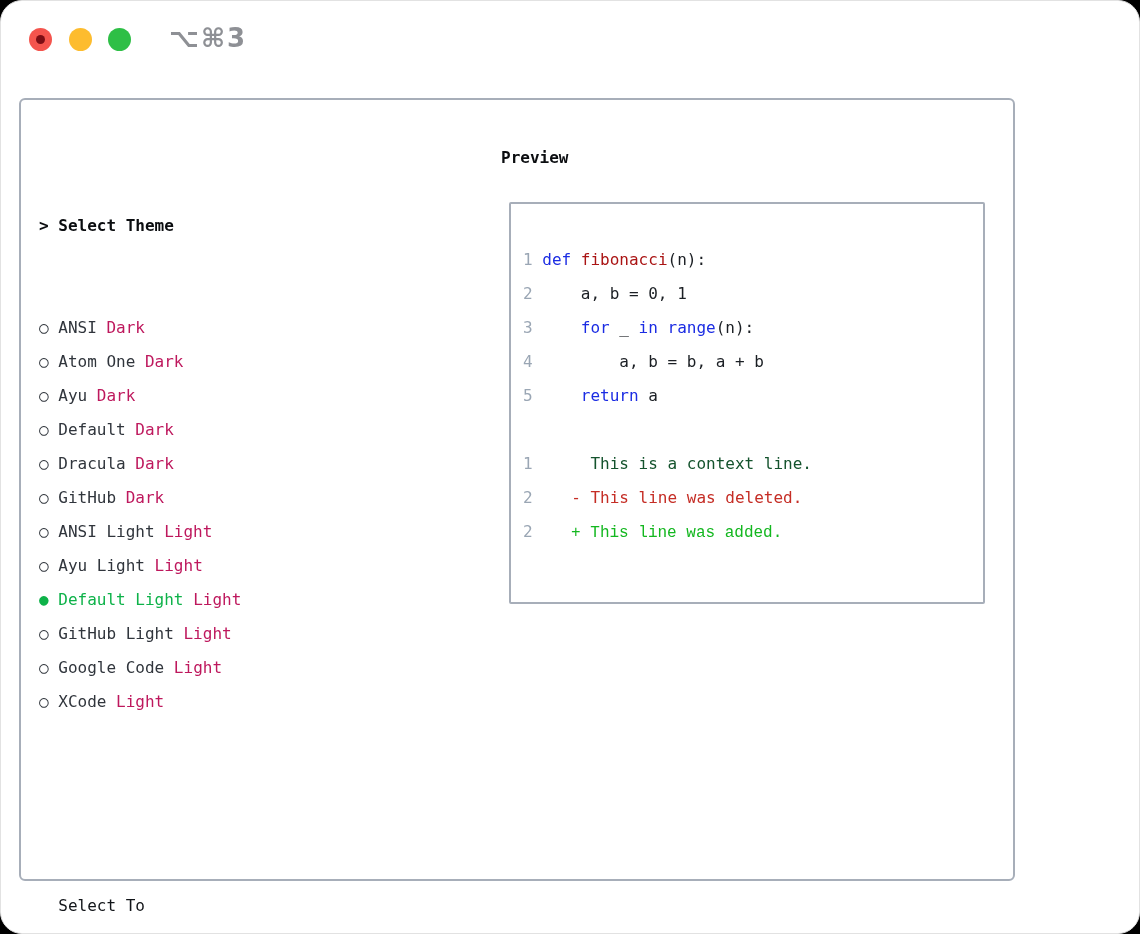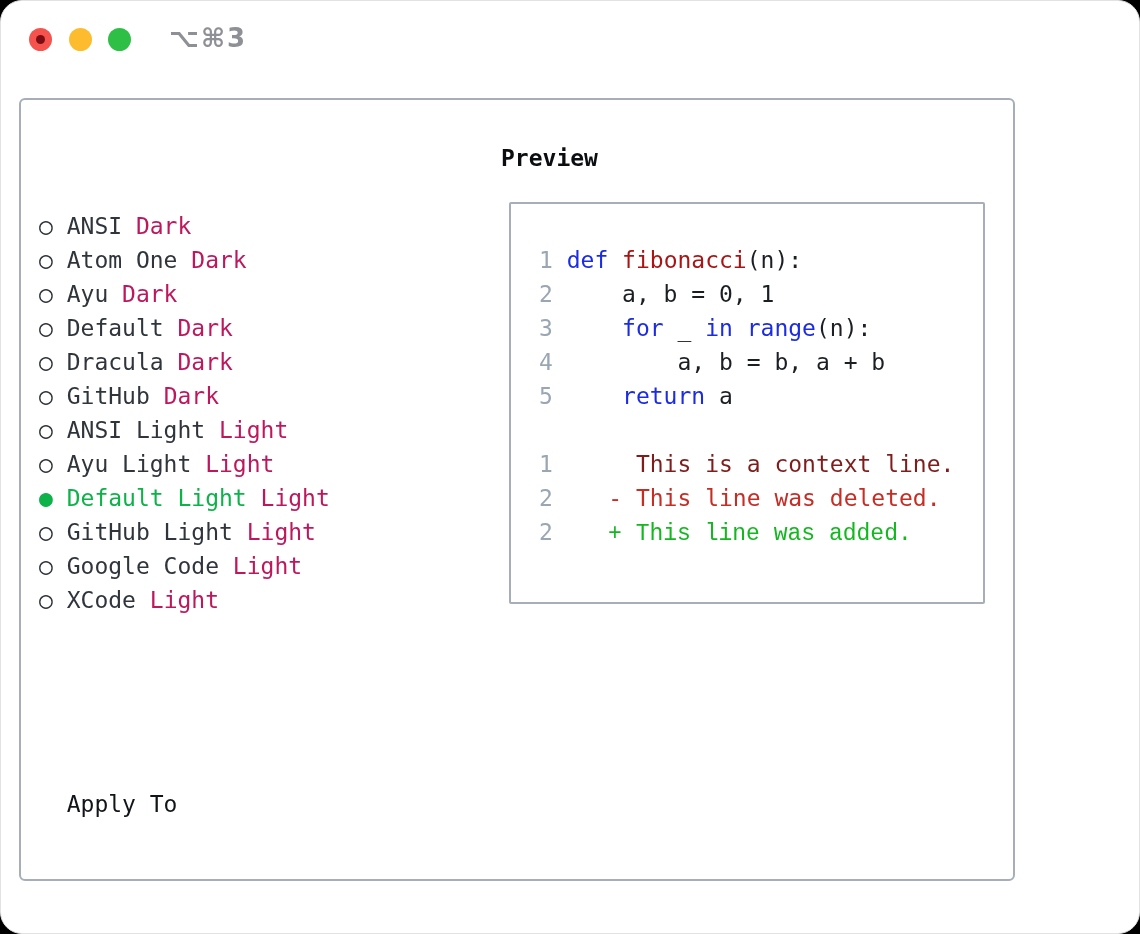--- a/index.html
+++ b/index.html
@@ -17,63 +17,64 @@
   .dot-yellow{left:68px;background:#fdbc2e;}
   .dot-green{left:107px;background:#2ebf46;}
   .win-title{position:absolute;left:168px;top:22px;font-size:26px;font-weight:700;
              color:#8e9095;letter-spacing:2px;}
   
   .panel{position:absolute;left:18px;top:97px;width:996px;height:783px;
          box-sizing:border-box;border:2px solid #a7aeb9;border-radius:6px;
          background:#fff;}
   
   .mono{font-family:"DejaVu Sans Mono","DejaVu Sans",monospace;
-        font-size:23px;line-height:34px;white-space:pre;color:#30353c;}
+        font-size:16px;line-height:34px;white-space:pre;color:#30353c;}
   .left-col{position:absolute;left:38px;top:140px;}
   .row{height:34px;}
   .marker{display:inline-block;width:2ch;color:#30353c;}
   .hdr{font-weight:bold;color:#0b0d10;}
   .name{color:#30353c;}
   .variant{color:#be185d;margin-left:1ch;}
   .sel .marker,.sel .name,.sel .label{color:#0db249;}
   .spacer{height:34px;}
   
   .preview-title{position:absolute;left:500px;top:140px;}
   .preview-box{position:absolute;left:508px;top:201px;width:476px;height:402px;
                box-sizing:border-box;border:2px solid #a7aeb9;border-radius:2px;
                background:#fff;}
-  .code{position:absolute;left:538px;top:242px;}
+  .code{position:absolute;left:522px;top:242px;}
   .pline{height:34px;}
   .lnum{display:inline-block;width:2ch;color:#9aa6b4;}
   .tok{color:#1b1f24;}
   .kw{color:#1b2ce3;}
   .fn{color:#aa1414;}
   .pl{color:#1b1f24;}
-  .ctx{color:#7f1d1d;}
+  .ctx{color:#14532d;}
   .del{color:#c52d25;text-align:center;}
   .add{color:#13b71f;font-family:Liberation Mono, monospace;}
 </style>
 </head>
 <body>
 
 <div class="window">
 
   <div class="titlebar">
     <div class="dot dot-red"></div>
     <div class="dot dot-yellow"></div>
     <div class="dot dot-green"></div>
     <div class="win-title">⌥⌘3</div>
   </div>
 
   <div class="panel"></div>
 
   <div class="left-col mono">
+    <div class="row"><span class="marker hdr">&gt;</span><span class="hdr">Select Theme</span></div>
     <div><div class="row"><span class="marker">○</span><span class="name">ANSI</span><span class="variant">Dark</span></div><div class="row"><span class="marker">○</span><span class="name">Atom One</span><span class="variant">Dark</span></div><div class="row"><span class="marker">○</span><span class="name">Ayu</span><span class="variant">Dark</span></div><div class="row"><span class="marker">○</span><span class="name">Default</span><span class="variant">Dark</span></div><div class="row"><span class="marker">○</span><span class="name">Dracula</span><span class="variant">Dark</span></div><div class="row"><span class="marker">○</span><span class="name">GitHub</span><span class="variant">Dark</span></div><div class="row"><span class="marker">○</span><span class="name">ANSI Light</span><span class="variant">Light</span></div><div class="row"><span class="marker">○</span><span class="name">Ayu Light</span><span class="variant">Light</span></div><div class="row sel"><span class="marker">●</span><span class="name">Default Light</span><span class="variant">Light</span></div><div class="row"><span class="marker">○</span><span class="name">GitHub Light</span><span class="variant">Light</span></div><div class="row"><span class="marker">○</span><span class="name">Google Code</span><span class="variant">Light</span></div><div class="row"><span class="marker">○</span><span class="name">XCode</span><span class="variant">Light</span></div></div>
     <div class="spacer"></div>
-    <div class="row"><span class="marker"></span><span class="hdr" style="font-weight:normal;color:#111418">Apply To</span></div>
+    <div class="row"><span class="marker"></span><span class="hdr" style="font-weight:normal;color:#111418">Select To</span></div>
     
     
     
     
   </div>
 
   <div class="preview-title mono"><span class="hdr">Preview</span></div>
   <div class="preview-box"></div>
   <div class="code mono"><div class="pline"><span class="lnum">1 </span><span class="tok kw">def</span><span class="tok pl"> </span><span class="tok fn">fibonacci</span><span class="tok pl">(n):</span></div><div class="pline"><span class="lnum">2 </span><span class="tok pl">    a, b = 0, 1</span></div><div class="pline"><span class="lnum">3 </span><span class="tok pl">    </span><span class="tok kw">for</span><span class="tok pl"> _ </span><span class="tok kw">in</span><span class="tok pl"> </span><span class="tok kw">range</span><span class="tok pl">(n):</span></div><div class="pline"><span class="lnum">4 </span><span class="tok pl">        a, b = b, a + b</span></div><div class="pline"><span class="lnum">5 </span><span class="tok pl">    </span><span class="tok kw">return</span><span class="tok pl"> a</span></div><div class="pline"><span class="lnum"></span></div><div class="pline"><span class="lnum">1 </span><span class="tok ctx">     This is a context line.</span></div><div class="pline"><span class="lnum">2 </span><span class="tok del">   - This line was deleted.</span></div><div class="pline"><span class="lnum">2 </span><span class="tok add">   + This line was added.</span></div></div>
 

